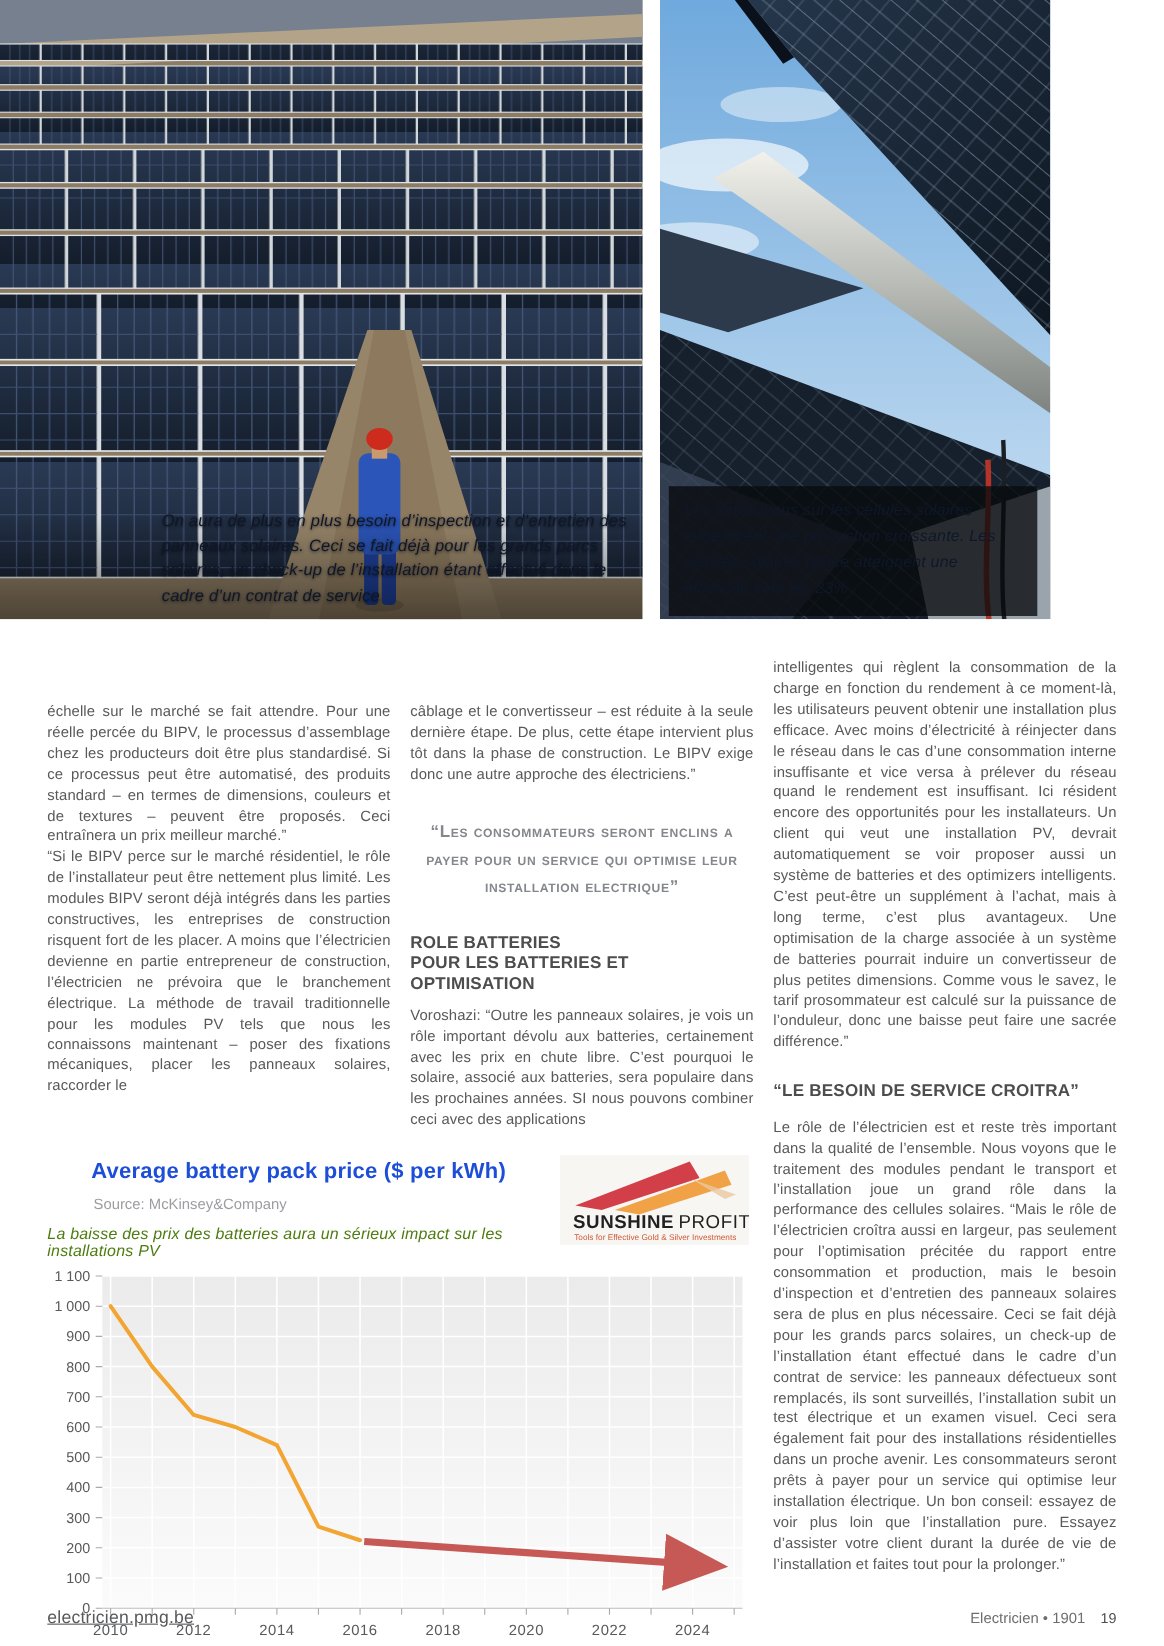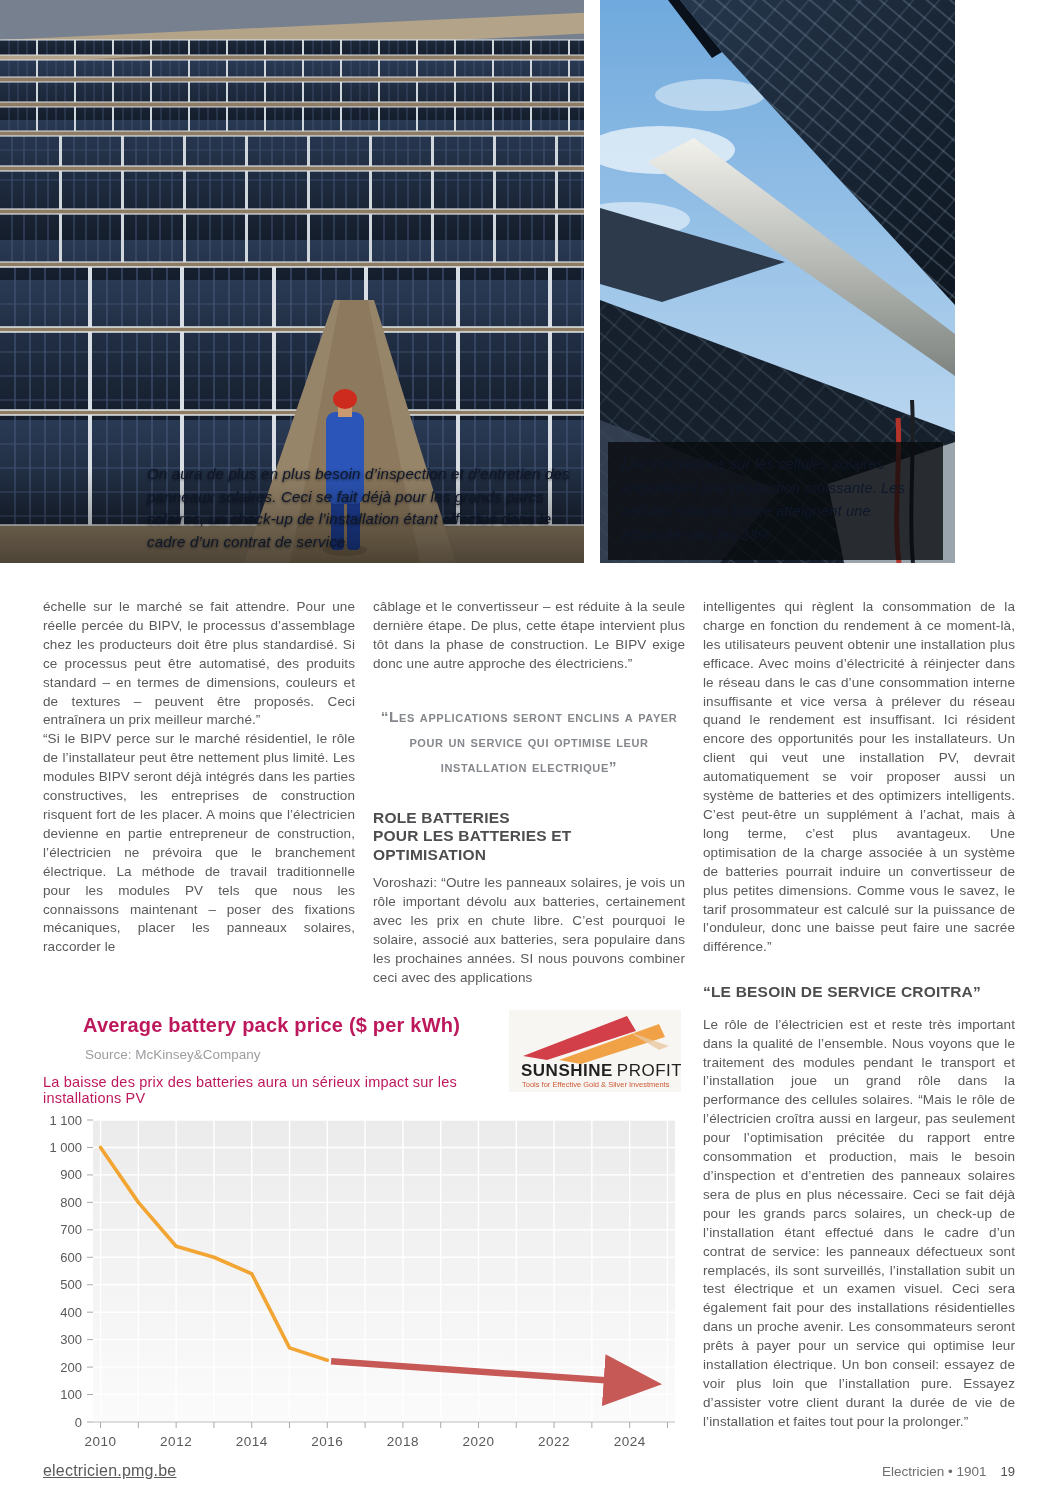--- a/index.html
+++ b/index.html
@@ -20,21 +20,21 @@
   .photo-caption.left-cap{left:147px;right:14px;bottom:10px;}
   .photo-caption.right-cap{
     left:8px;right:12px;bottom:3px;
     background:rgba(8,10,13,0.78);
     padding:11px 14px 13px;box-sizing:border-box;
     font-size:14.5px;line-height:23.5px;text-shadow:none;
   }
   
   .main{display:flex;gap:18px;margin:35px 43px 0;}
   .left-wrap{width:642px;flex:none;}
-  .cols12{display:flex;gap:18px;height:392px;overflow:hidden;}
+  .cols12{display:flex;gap:18px;height:392px;overflow:hidden;margin-top:40px;}
   .col{width:312px;flex:none;}
   p.body{
     margin:0;color:#58595b;font-size:13.5px;line-height:18.9px;
     text-align:justify;letter-spacing:0.1px;
   }
   p.body + p.body{margin-top:0;}
   .quote{
     margin:30px 4px 30px;text-align:center;color:#84878b;
     font-variant:small-caps;font-weight:bold;
     font-size:15.5px;line-height:25px;letter-spacing:0.6px;
@@ -42,26 +42,26 @@
   .subhead{
     margin:0 0 10px;color:#4d4d4f;font-weight:bold;
     font-size:15.5px;line-height:18.5px;letter-spacing:0.2px;
   }
   .subhead.h2{margin:26px 0 14px;}
   
   .chart-block{margin-top:20px;}
   .chart-header{display:flex;justify-content:space-between;align-items:flex-start;}
   .chart-titles{padding-top:4px;}
   .chart-title{
-    color:#be185d;font-weight:bold;font-size:20px;letter-spacing:0.2px;
+    color:#1d4ed8;font-weight:bold;font-size:20px;letter-spacing:0.2px;
     padding-left:40px;margin:0;
   }
   .chart-source{color:#9b9da0;font-size:13.5px;margin:10px 0 0;padding-left:42px;}
   .chart-caption{
-    color:#be185d;font-size:14.5px;margin:12px 0 0;letter-spacing:0.2px;
+    color:#4d7c0f;font-style:italic;font-size:14.5px;margin:12px 0 0;letter-spacing:0.2px;
   }
   .logo-box{flex:none;margin-right:4px;}
   .chart-svg-wrap{margin-top:6px;}
   
   .footer{
     position:absolute;left:43px;right:43px;bottom:16px;
     display:flex;justify-content:space-between;align-items:baseline;
   }
   .site-link{color:#58595b;font-size:16px;text-decoration:underline;letter-spacing:0.2px;}
   .footer-right{display:flex;align-items:flex-end;gap:14px;}
@@ -182,21 +182,21 @@
 
 <div class="main">
   <div class="left-wrap">
     <div class="cols12">
       <div class="col">
         <p class="body">échelle sur le marché se fait attendre. Pour une réelle percée du BIPV, le processus d’assemblage chez les producteurs doit être plus standardisé. Si ce processus peut être automatisé, des produits standard – en termes de dimensions, couleurs et de textures – peuvent être proposés. Ceci entraînera un prix meilleur marché.”</p>
         <p class="body">“Si le BIPV perce sur le marché résidentiel, le rôle de l’installateur peut être nettement plus limité. Les modules BIPV seront déjà intégrés dans les parties constructives, les entreprises de construction risquent fort de les placer. A moins que l’électricien devienne en partie entrepreneur de construction, l’électricien ne prévoira que le branchement électrique. La méthode de travail traditionnelle pour les modules PV tels que nous les connaissons maintenant – poser des fixations mécaniques, placer les panneaux solaires, raccorder le</p>
       </div>
       <div class="col">
         <p class="body">câblage et le convertisseur – est réduite à la seule dernière étape. De plus, cette étape intervient plus tôt dans la phase de construction. Le BIPV exige donc une autre approche des électriciens.”</p>
-        <div class="quote">“Les applications seront enclins a payer pour un service qui optimise leur installation electrique”</div>
+        <div class="quote">“Les consommateurs seront enclins a payer pour un service qui optimise leur installation electrique”</div>
         <h3 class="subhead"><span>ROLE BATTERIES</span><br><span>POUR LES BATTERIES ET OPTIMISATION</span></h3>
         <p class="body">Voroshazi: “Outre les panneaux solaires, je vois un rôle important dévolu aux batteries, certainement avec les prix en chute libre. C’est pourquoi le solaire, associé aux batteries, sera populaire dans les prochaines années. SI nous pouvons combiner ceci avec des applications</p>
       </div>
     </div>
 
     <div class="chart-block">
       <div class="chart-header">
         <div class="chart-titles">
           <h2 class="chart-title">Average battery pack price ($ per kWh)</h2>
           <div class="chart-source">Source: McKinsey&amp;Company</div>

